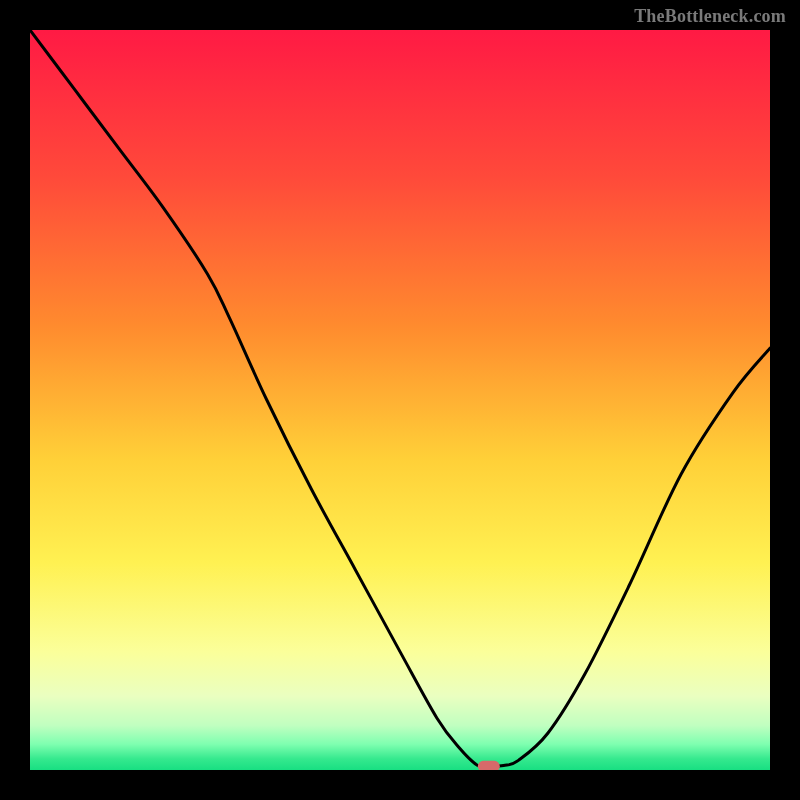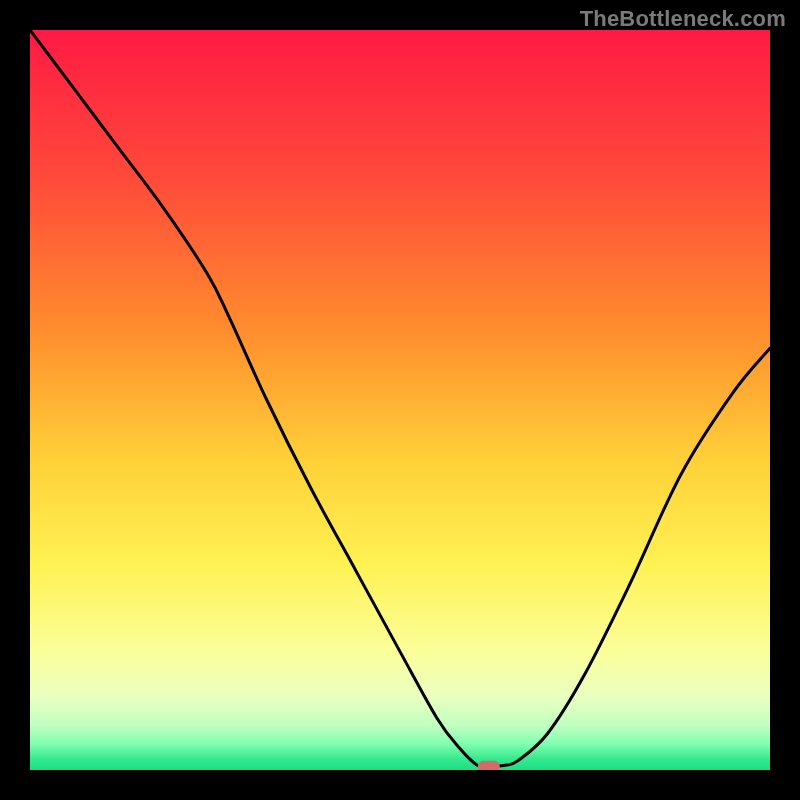--- a/index.html
+++ b/index.html
@@ -20,22 +20,22 @@
     position: absolute;
     left: 30px;
     top: 30px;
     width: 740px;
     height: 740px;
   }
   .watermark {
     position: absolute;
     top: 6px;
     right: 14px;
-    font-family: Liberation Sans, sans-serif;
-    font-size: 22px;
+    font-family: Liberation Serif, serif;
+    font-size: 18px;
     font-weight: 600;
     color: #7a7a7a;
     letter-spacing: 0.2px;
   }
 </style>
 </head>
 <body>
 
 <div class="frame">
   <svg class="plot" viewBox="0 0 740 740" preserveAspectRatio="none">

